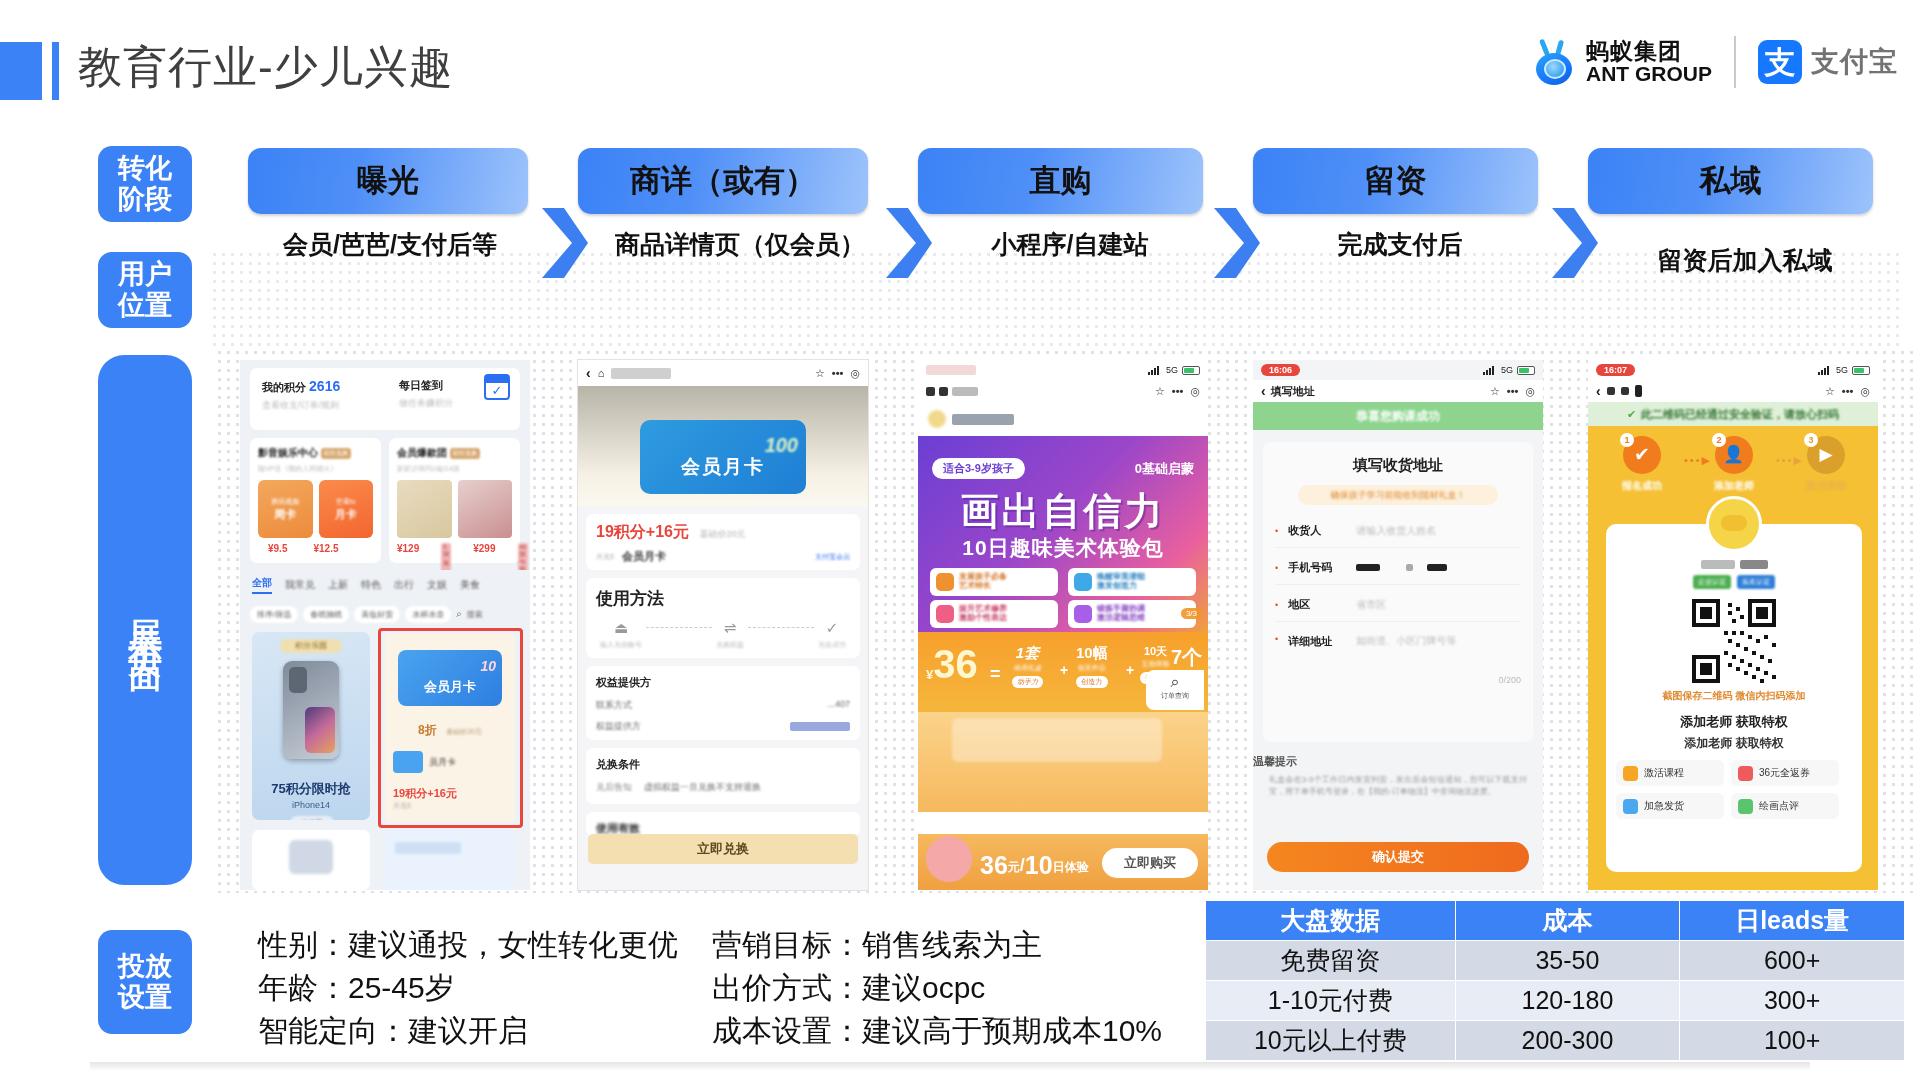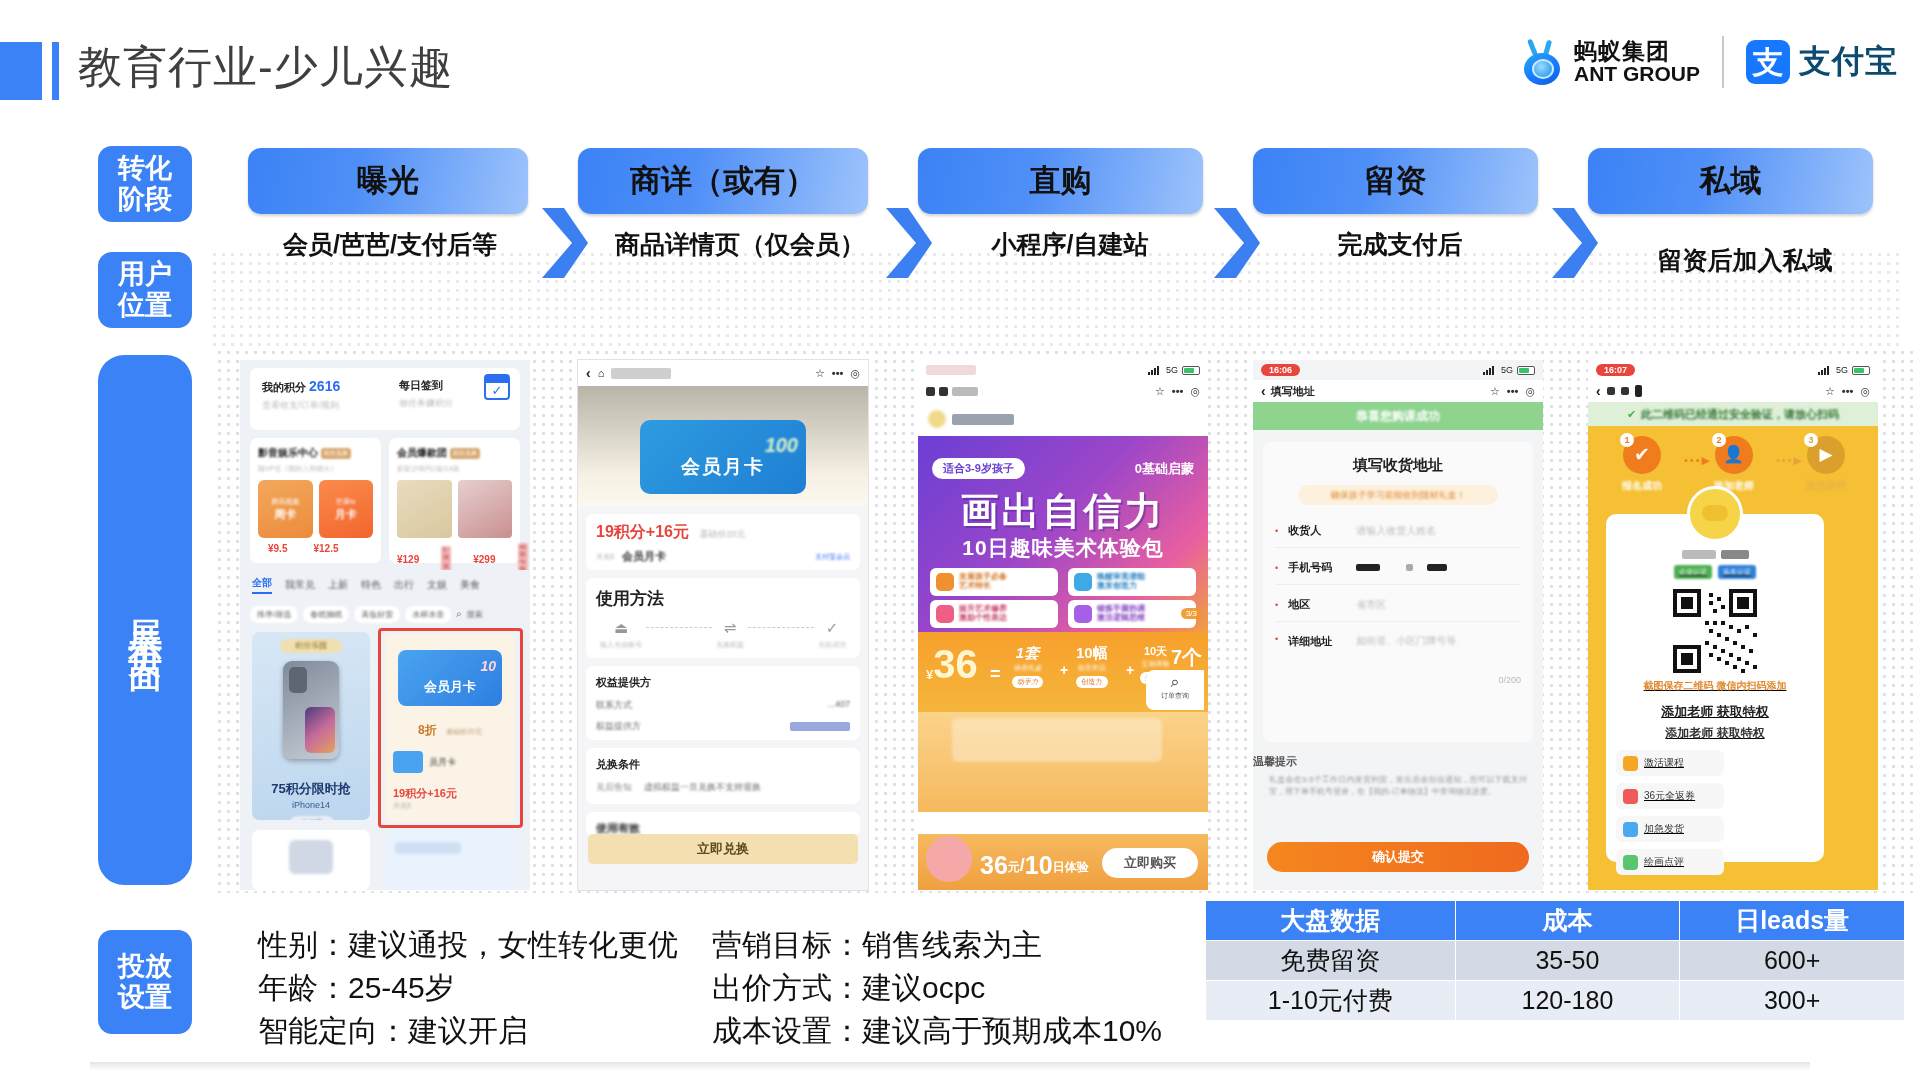--- a/index.html
+++ b/index.html
@@ -28,21 +28,21 @@
   .ant-ear2 { position:absolute; left:25px; top:1px; width:5px; height:16px; background:#2aa7f0;
               border-radius:3px; transform:rotate(16deg); }
   .ant-txt { line-height:1.02; }
   .ant-cn { font-size:23px; font-weight:bold; color:#111; letter-spacing:1px; }
   .ant-en { font-size:21px; font-weight:bold; color:#111; letter-spacing:0px; }
   .logo-div { width:2px; height:52px; background:#c9c9c9; }
   .alipay { display:flex; align-items:center; gap:9px; }
   .alipay-mark { width:44px; height:44px; border-radius:9px; background:#1677ff; position:relative;
                  display:flex; align-items:center; justify-content:center; }
   .alipay-glyph { color:#fff; font-size:31px; font-weight:bold; line-height:1; }
-  .alipay-txt { font-size:32px; font-weight:bold; color:#0c4a6e; letter-spacing:1px; }
+  .alipay-txt { font-size:28px; font-weight:bold; color:#737373; letter-spacing:1px; }
 
   
   .pill { position:absolute; background:#3b82f6; color:#fff; border-radius:14px;
           display:flex; align-items:center; justify-content:center; text-align:center;
           font-weight:bold; line-height:1.16; }
 
   
   .stage { position:absolute; height:66px; border-radius:13px; display:flex;
            align-items:center; justify-content:center;
            background: linear-gradient(100deg, #3b82f6 0%, #4f8ff7 40%, #9dc3fb 100%);
@@ -231,21 +231,21 @@
     <div class="card" style="position:absolute;left:149px;top:78px;width:131px;height:125px;padding:8px;">
       <div style="display:flex;align-items:center;gap:3px;">
         <span style="font-size:10px;font-weight:bold;color:#222;" class="blur">会员爆款团</span>
         <span style="font-size:6px;background:#d8a870;color:#fff;border-radius:3px;padding:1px 3px;" class="blur">积分兑换</span>
       </div>
       <div class="blur muted" style="font-size:7px;margin-top:4px;">影影沙琪玛1箱/14袋</div>
       <div style="display:flex;gap:6px;margin-top:6px;">
         <div style="width:55px;height:58px;border-radius:4px;background:linear-gradient(150deg,#e8dcc0,#d9c79e);"></div>
         <div style="width:55px;height:58px;border-radius:4px;background:linear-gradient(150deg,#e7cfcf,#c98f8f);"></div>
       </div>
-      <div style="display:flex;gap:22px;margin-top:5px;align-items:center;">
+      <div style="display:flex;gap:22px;margin-top:5px;">
         <span style="font-size:10px;color:#e8453c;font-weight:bold;">¥129</span>
         <span class="blur" style="font-size:6px;background:#f2b5b5;border-radius:2px;padding:1px 2px;color:#b03a3a;">5袋装</span>
         <span style="font-size:10px;color:#e8453c;font-weight:bold;">¥299</span>
         <span class="blur" style="font-size:6px;background:#f2b5b5;border-radius:2px;padding:1px 2px;color:#b03a3a;">40袋*5包</span>
       </div>
     </div>
 
     <div style="position:absolute;left:0;top:210px;width:290px;height:30px;background:#eef1f6;display:flex;align-items:center;gap:13px;padding:0 12px;">
       <span style="font-size:10px;font-weight:bold;color:#2c6ef2;border-bottom:2px solid #2c6ef2;padding-bottom:2px;">全部</span>
       <span class="blur" style="font-size:10px;color:#555;">我常兑</span>
@@ -632,21 +632,21 @@
       </div>
       <div style="position:absolute;left:188px;top:28px;color:#e8a13c;font-size:11px;letter-spacing:2px;">•••▶</div>
       <div style="position:absolute;left:204px;top:10px;text-align:center;width:68px;">
         <div style="margin:0 auto;width:38px;height:38px;border-radius:50%;background:#dba02c;color:#fff;font-size:17px;line-height:38px;position:relative;">▶
           <span style="position:absolute;left:-3px;top:-3px;width:14px;height:14px;border-radius:50%;background:#fff;color:#dba02c;font-size:9px;line-height:14px;font-weight:bold;">3</span>
         </div>
         <div class="blur" style="margin-top:5px;font-size:10px;font-weight:bold;color:#e8b34a;">激活课程</div>
       </div>
     </div>
 
-    <div style="position:absolute;left:18px;top:154px;width:218px;height:348px;background:#fff;border-radius:10px;text-decoration:underline;">
+    <div style="position:absolute;left:18px;top:164px;width:256px;height:348px;background:#fff;border-radius:10px;">
       <div style="position:absolute;left:50%;top:-28px;transform:translateX(-50%);width:56px;height:56px;border-radius:50%;background:#f5d547;border:3px solid #fff;">
         <div style="margin:16px auto 0;width:26px;height:16px;border-radius:8px;background:#f0c030;"></div>
       </div>
       <div style="margin-top:36px;text-align:center;display:flex;gap:5px;justify-content:center;">
         <span class="blurbox" style="width:34px;height:9px;background:#bbb;"></span>
         <span class="blurbox" style="width:28px;height:9px;background:#888;"></span>
       </div>
       <div style="margin-top:6px;display:flex;gap:6px;justify-content:center;">
         <span class="blur" style="font-size:7px;background:#4caf50;color:#fff;border-radius:3px;padding:2px 5px;">企业认证</span>
         <span class="blur" style="font-size:7px;background:#2f7fd8;color:#fff;border-radius:3px;padding:2px 5px;">实名认证</span>
@@ -755,17 +755,22 @@
       <tr class="r0">
         <td>免费留资</td>
         <td>35-50</td>
         <td>600+</td>
       </tr>
       <tr class="r1">
         <td>1-10元付费</td>
         <td>120-180</td>
         <td>300+</td>
       </tr>
+      <tr class="r2">
+        <td>10元以上付费</td>
+        <td>200-300</td>
+        <td>100+</td>
+      </tr>
     </tbody>
   </table>
 
   <div class="bottom-shadow"></div>
 </div>
 
 </body></html>

